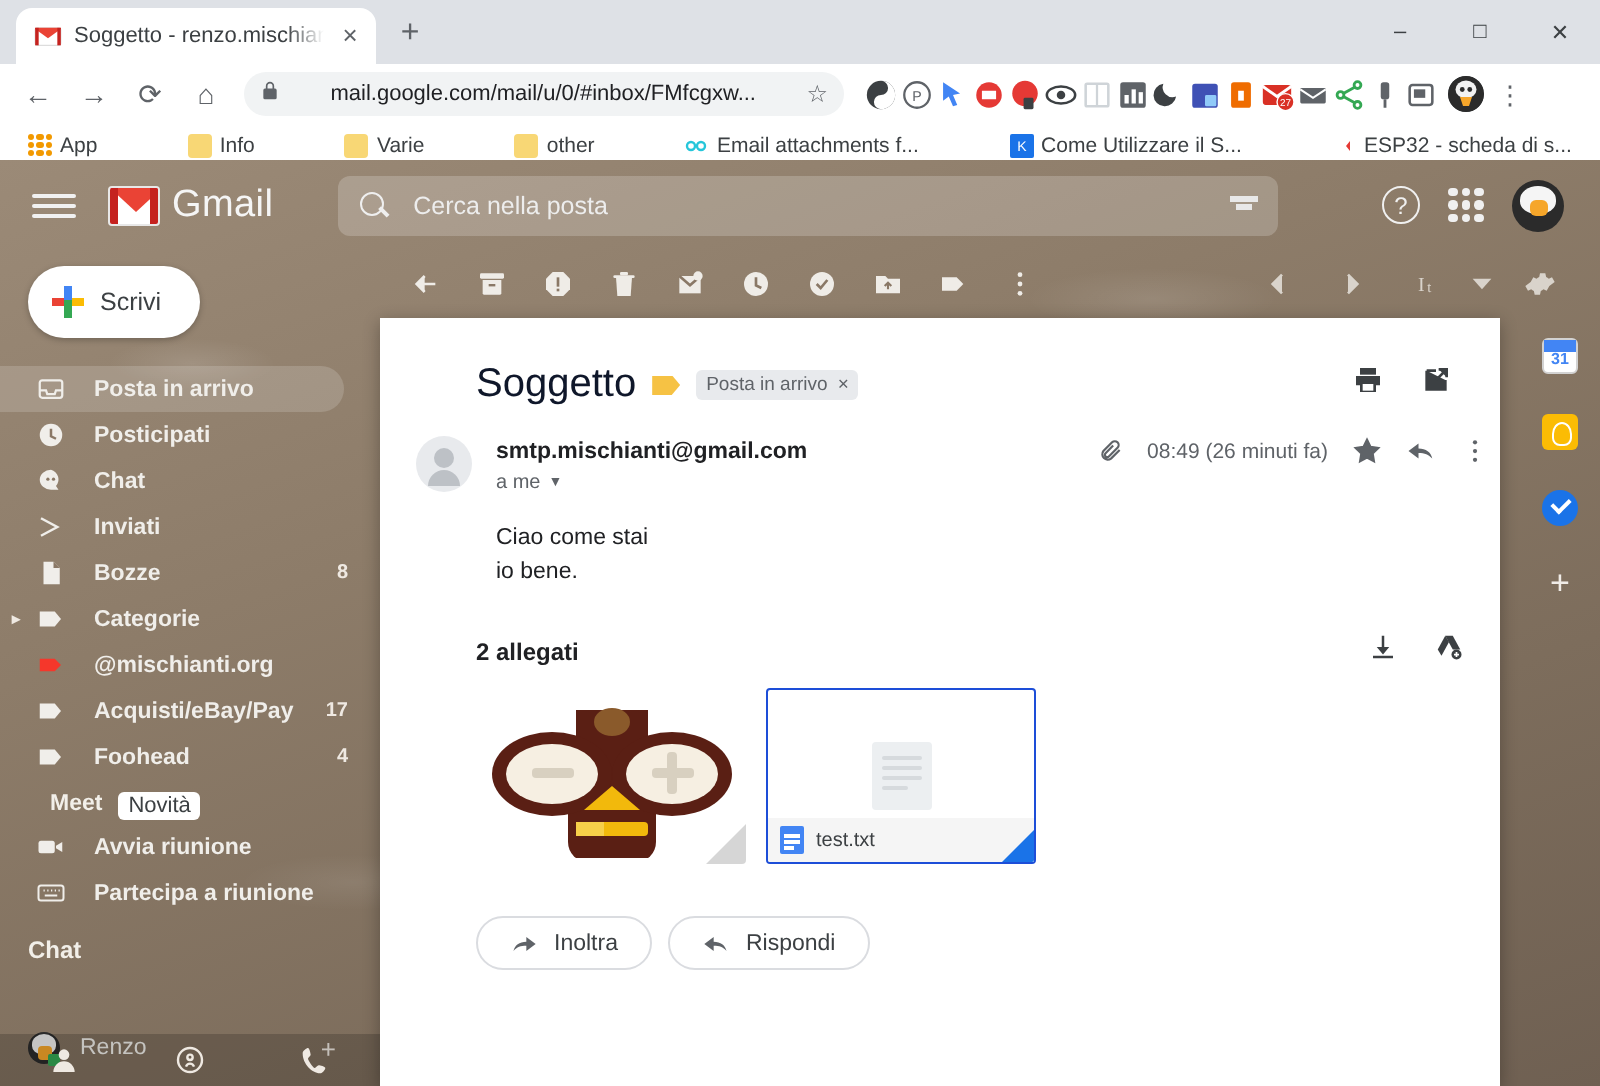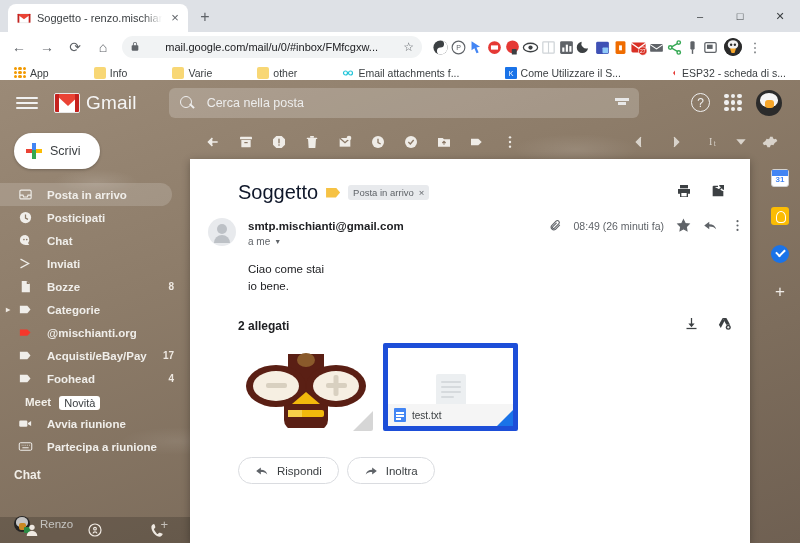--- a/index.html
+++ b/index.html
@@ -168,21 +168,21 @@
   .clip-ico{width:13px;height:13px;position:relative;}
   .star-ico,.reply-ico,.more-ico{width:15px;height:15px;}
   .star-ico svg,.reply-ico svg,.more-ico svg{width:15px;height:15px;fill:#5f6368;}
   .to-line{ font-size:10px; color:#5f6368; margin-top:3px; display:flex; align-items:center; gap:4px;}
   .mail-text{ font-size:11.5px; color:#202124; line-height:1.45; margin-top:14px;}
   .att-head{ display:flex; align-items:center; padding:0 18px; margin-top:22px;}
   .att-title{ font-size:12px; color:#202124; font-weight:bold; padding-left:30px;}
   .att-actions{ margin-left:auto; display:flex; gap:18px;}
   .att-actions svg{width:15px;height:15px;fill:#3c4043;}
   .att-row{ display:flex; gap:10px; padding:8px 18px 0 48px;}
-  .att-card{ width:135px; height:88px; border:5px solid #1d4ed8; border-radius:2px; position:relative; overflow:hidden; background:#fff;}
+  .att-card{ width:135px; height:88px; border:1px solid #1d4ed8; border-radius:2px; position:relative; overflow:hidden; background:#fff;}
   .att-card.img{ border:none; }
   .corner{ position:absolute; right:0; bottom:0; width:0;height:0; border-left:20px solid transparent; border-bottom:20px solid rgba(0,0,0,.16);}
   .corner.blue{ border-bottom-color:#1a73e8; border-left-width:16px; border-bottom-width:16px;}
   .bee{ position:absolute; left:6px; top:3px; width:124px; height:82px; }
   .file-ph{ position:absolute; left:50%; top:26px; transform:translateX(-50%); width:30px;height:34px;background:#eceff1;border-radius:2px;}
   .file-ph i{position:absolute;left:5px;height:2px;background:#d6dadd;border-radius:1px;}
   .att-foot{ position:absolute; left:0; bottom:0; width:100%; height:22px; background:#f5f5f5; display:flex; align-items:center; gap:6px; padding-left:6px;}
   .txt-ico{ width:12px;height:14px;background:#4285f4;border-radius:1px;position:relative;flex:0 0 12px;}
   .txt-ico i{position:absolute;left:2px;height:1.5px;background:#fff;}
   .att-name{ font-size:10px; color:#3c4043;}
@@ -739,29 +739,29 @@
                   </span>
                 <span class="att-name">test.txt</span>
               </span>
               <span class="corner blue"></span>
             </div>
           </div>
 
           <div class="btn-row">
             <div class="btn">
               <svg viewBox="0 0 24 24">
+                  <path d="M14 6v4c-6 0-10 3-11 8 3-3.5 6-4.5 11-4.5V18l8-6z"></path>
+                </svg>
+              <span>Inoltra</span>
+            </div>
+            <div class="btn">
+              <svg viewBox="0 0 24 24">
                   <path d="M10 6v4c6 0 10 3 11 8-3-3.5-6-4.5-11-4.5V18L2 12z"></path>
                 </svg>
               <span>Rispondi</span>
-            </div>
-            <div class="btn">
-              <svg viewBox="0 0 24 24">
-                  <path d="M14 6v4c-6 0-10 3-11 8 3-3.5 6-4.5 11-4.5V18l8-6z"></path>
-                </svg>
-              <span>Inoltra</span>
             </div>
           </div>
         </div>
 
         <div class="right-rail">
           <span class="rail-ico rail-cal"></span>
           <span class="rail-ico rail-keep"></span>
           <span class="rail-ico rail-tasks"></span>
           <span class="rail-plus">+</span>
         </div>

